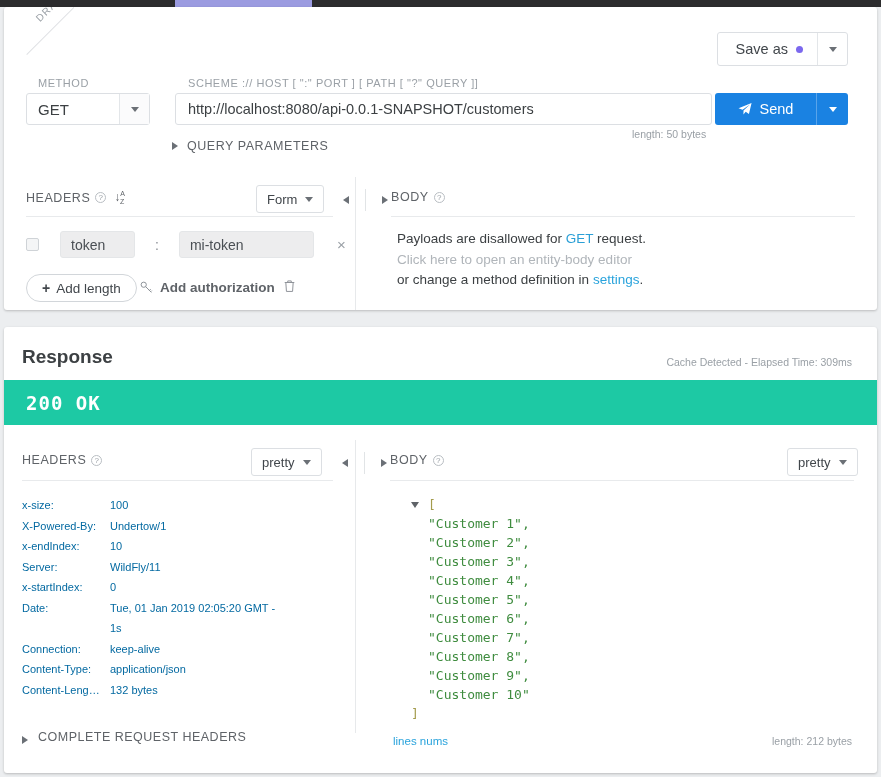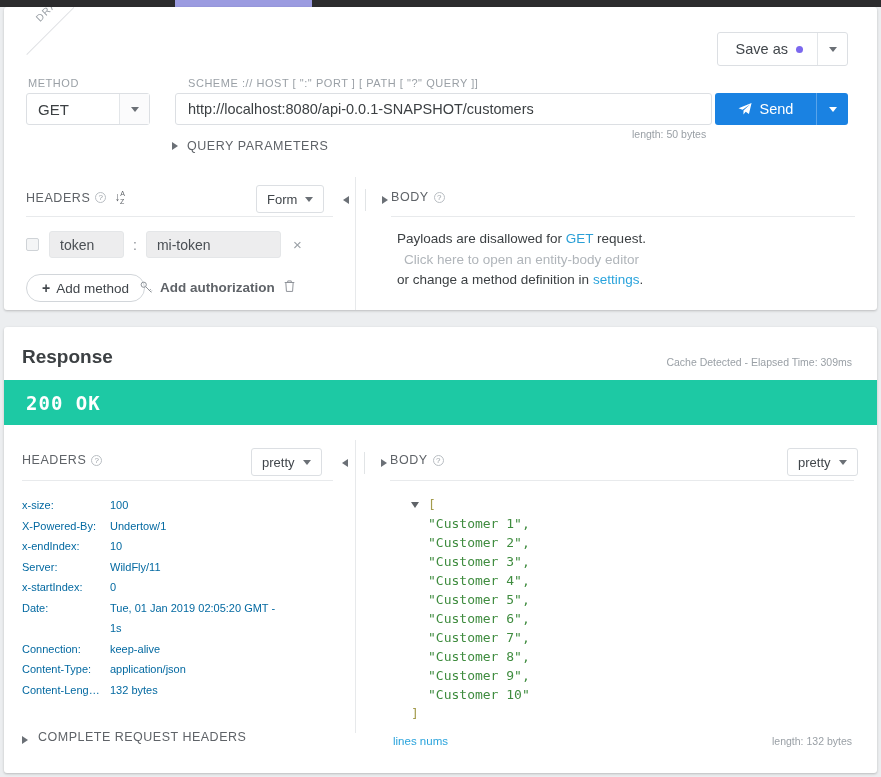--- a/index.html
+++ b/index.html
@@ -79,21 +79,21 @@
   .caret-down.light { border-top-color: #ffffff; }
 
   
   .field-label {
     position: absolute;
     font-size: 11px; letter-spacing: .55px; color: #9aa0a6;
     text-transform: uppercase;
     font-family: "Liberation Sans", sans-serif;
     white-space: nowrap;
   }
-  .lbl-method { top: 70px; left: 24px; }
+  .lbl-method { top: 70px; left: 34px; }
   .lbl-scheme { top: 70px; left: 184px; }
 
   
   .method-select {
     position: absolute; top: 86px; left: 22px;
     width: 124px; height: 32px;
     border: 1px solid #dcdfe3; border-radius: 3px;
     display: flex; align-items: center; background: #fff;
   }
   .method-select .value {
@@ -187,21 +187,21 @@
     height: 28px; min-width: 66px;
     border: 1px solid #dcdfe3; border-radius: 3px; background: #fff;
     display: flex; align-items: center; justify-content: center; gap: 8px;
     padding: 0 10px; font-size: 13px; color: #41464b; cursor: pointer;
   }
 
   .hr-thin { position: absolute; height: 1px; background: #e8eaec; }
 
   
   .hdr-row {
-    position: absolute; display: flex; align-items: center; gap: 0;
+    position: absolute; display: flex; align-items: center; gap: 11px;
   }
   .chk {
     width: 13px; height: 13px; border: 1px solid #cfd3d7; border-radius: 2px;
     background: #f4f5f6; margin-right: 10px; cursor: pointer;
   }
   .kv-input {
     height: 27px; border: 1px solid #e4e6e8; border-radius: 3px;
     background: #ededee; font-size: 14px; color: #4a4f54;
     display: flex; align-items: center; padding: 0 10px;
     font-family: "Liberation Sans", sans-serif;
@@ -220,21 +220,21 @@
   .link-action {
     position: absolute; display: flex; align-items: center; gap: 7px;
     font-size: 13.5px; color: #5f6368; cursor: pointer;
   }
   .trash-btn { position: absolute; color: #8b9096; font-size: 14px; cursor: pointer; }
 
   
   .body-text-block {
     position: absolute; font-size: 13.5px; color: #3c4043; line-height: 20.5px;
   }
-  .muted { color: #b0b5ba; text-align: center; }
+  .muted { color: #b0b5ba; }
   .lnk { color: #2a9fd6; cursor: pointer; }
   .lnk-blue { color: #29a3dc; cursor: pointer; margin-top: 44px; }
 
   
   .response-card { top: 327px; height: 446px; }
   .resp-title {
     position: absolute; top: 346px; left: 22px;
     font-size: 19px; font-weight: bold; color: #3c4043;
   }
   .resp-meta {
@@ -370,21 +370,21 @@
     <div class="hdr-row" style="top:54px; left:22px;">
       <span class="chk"></span>
       <span class="kv-input" style="width:75px;">token</span>
       <span class="kv-colon">:</span>
       <span class="kv-input" style="width:135px;">mi-token</span>
       <span class="kv-remove">×</span>
     </div>
 
     <div class="add-header-btn" style="top:97px; left:22px;">
       <span style="font-weight:bold;font-size:14px;">+</span>
-      <span>Add method</span>
+      <span>Add length</span>
     </div>
     <div class="link-action" style="top:103px; left:136px;font-weight:bold;">
       <svg width="13" height="13" viewBox="0 0 16 16">
         <circle cx="4.6" cy="4.6" r="3.2" fill="none" stroke="#8b9096" stroke-width="1.2"></circle>
         <path d="M6.9 6.9 L14 14 M11.6 11.6 l1.6-1.6 M13.2 13.2 l1.3-1.3" stroke="#8b9096" stroke-width="1.2" fill="none"></path>
       </svg>
       <span>Add authorization</span>
     </div>
     <div class="trash-btn" style="top:102px; left:279px;">
       <svg width="13" height="14" viewBox="0 0 14 16">
@@ -513,13 +513,13 @@
     <div class="json-indent str">"Customer 4",</div>
     <div class="json-indent str">"Customer 5",</div>
     <div class="json-indent str">"Customer 6",</div>
     <div class="json-indent str">"Customer 7",</div>
     <div class="json-indent str">"Customer 8",</div>
     <div class="json-indent str">"Customer 9",</div>
     <div class="json-indent str">"Customer 10"</div>
     <div class="brk">]</div>
   </div>
 <div class="lines-nums">lines nums</div>
-<div class="body-length">length: 132 bytes</div>
+<div class="body-length">length: 212 bytes</div>
 
 </body></html>

